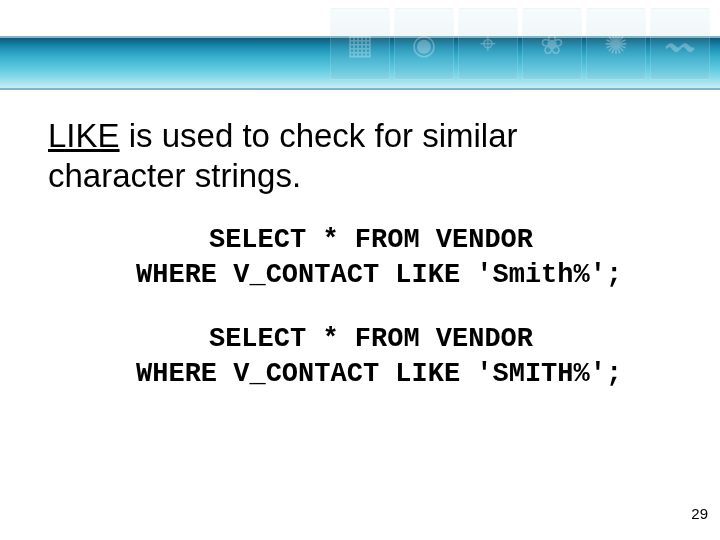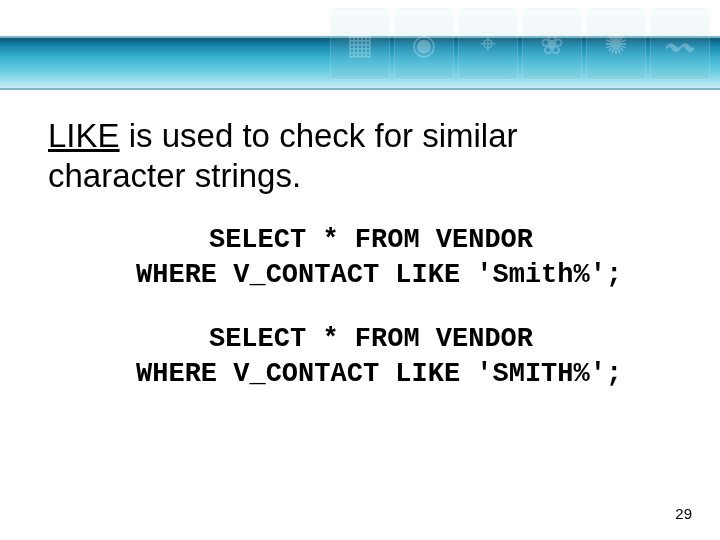--- a/index.html
+++ b/index.html
@@ -73,21 +73,21 @@
     font-weight: bold;
     color: #000;
     white-space: pre;
     margin-left: 22px;
     line-height: 1.28;
     margin-bottom: 30px;
     text-align: center;
   }
   .page-num {
     position: absolute;
-    right: 28px;
+    right: 12px;
     bottom: 18px;
     font-size: 15px;
     color: #000;
     text-align: center;
   }
 </style>
 </head>
 <body>
 
 <div class="banner">

